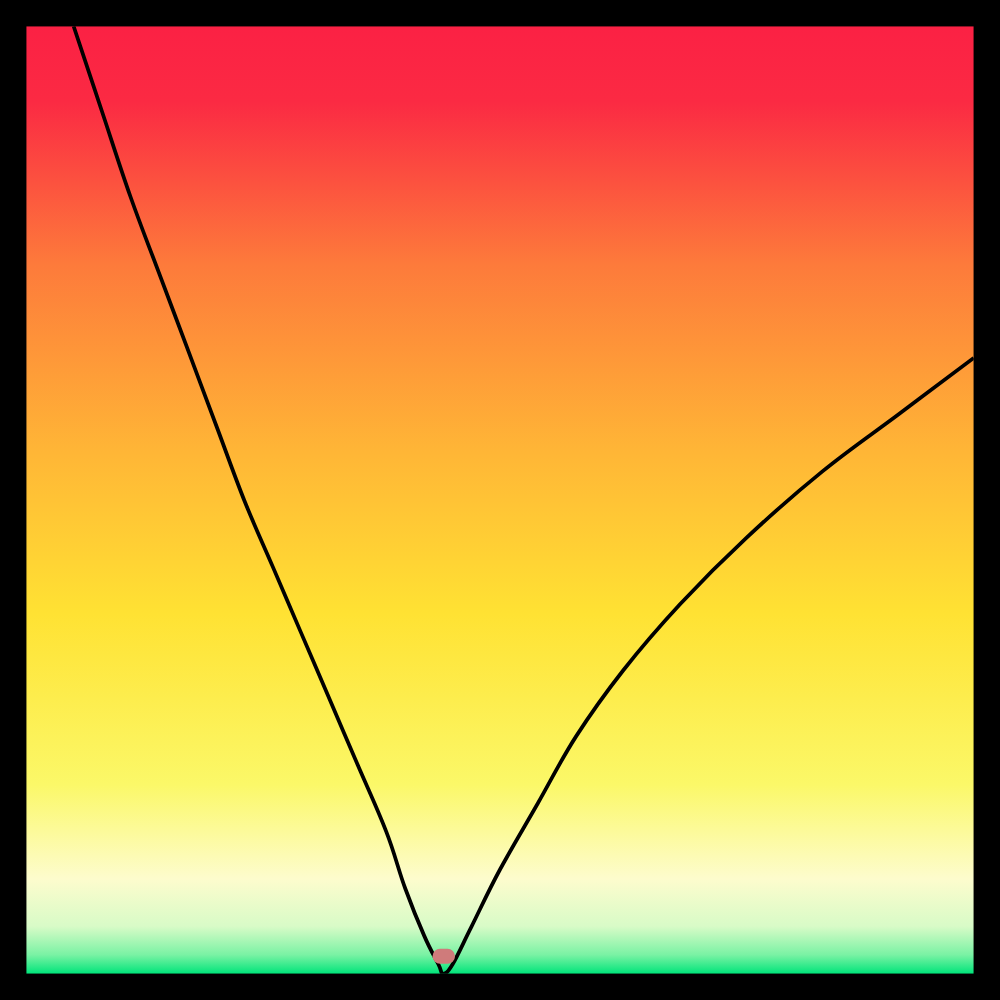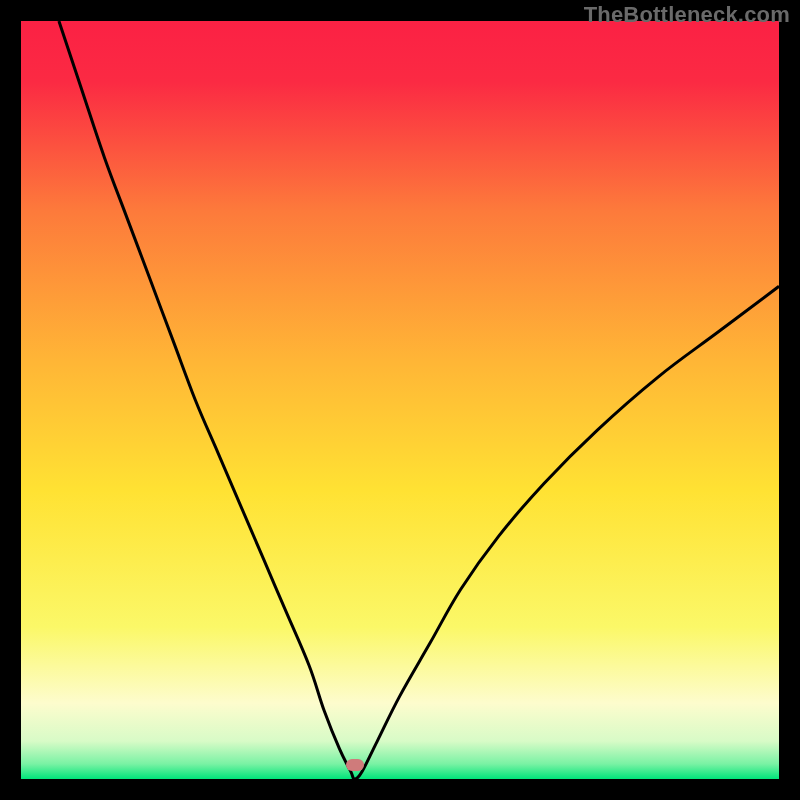--- a/index.html
+++ b/index.html
@@ -59,14 +59,13 @@
         <stop offset="98%" stop-color="#7af2a4"></stop>
         <stop offset="100%" stop-color="#00e47a"></stop>
       </linearGradient>
     </defs>
     <rect x="0" y="0" width="758" height="758" fill="url(#bg)"></rect>
     <path id="curve" d="M 37.9 0.0 C 42.0 12.3, 52.5 43.7, 60.6 68.2 C 68.8 92.8, 75.2 113.2, 83.4 136.4 C 91.6 159.6, 97.9 175.2, 106.1 197.1 C 114.3 218.9, 120.7 235.9, 128.9 257.7 C 137.0 279.6, 143.4 296.5, 151.6 318.4 C 159.8 340.2, 166.2 358.5, 174.3 379.0 C 182.5 399.5, 188.9 413.0, 197.1 432.1 C 205.3 451.2, 211.6 466.0, 219.8 485.1 C 228.0 504.2, 234.4 519.1, 242.6 538.2 C 250.7 557.3, 257.1 572.1, 265.3 591.2 C 273.5 610.3, 281.2 626.6, 288.0 644.3 C 294.9 662.0, 297.7 674.8, 303.2 689.8 C 308.7 704.8, 313.6 716.8, 318.4 727.7 C 323.1 738.6, 327.0 745.0, 329.7 750.4 C 332.5 755.9, 331.5 758.0, 333.5 758.0 C 335.6 758.0, 337.0 757.2, 341.1 750.4 C 345.2 743.6, 349.4 733.7, 356.3 720.1 C 363.1 706.5, 369.4 692.4, 379.0 674.6 C 388.6 656.9, 398.4 640.7, 409.3 621.6 C 420.2 602.5, 427.4 587.6, 439.6 568.5 C 451.9 549.4, 462.5 534.5, 477.5 515.4 C 492.5 496.3, 505.3 481.5, 523.0 462.4 C 540.8 443.3, 555.6 428.4, 576.1 409.3 C 596.5 390.2, 614.9 374.0, 636.7 356.3 C 658.6 338.5, 675.5 327.2, 697.4 310.8 C 719.2 294.4, 747.1 273.5, 758.0 265.3" fill="none" stroke="#000" stroke-width="3"></path>
   </svg>
 
   <div class="marker" style="left: 345.52px; top: 759.356px;"></div>
 
-  <div class="watermark">TheBottleneck.com</div>
 </div>
 
 </body></html>

